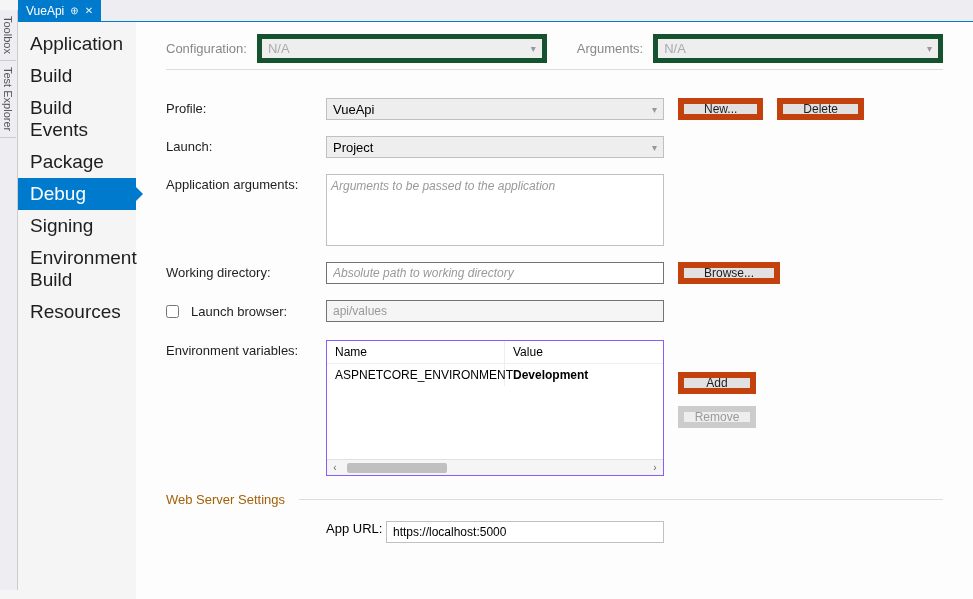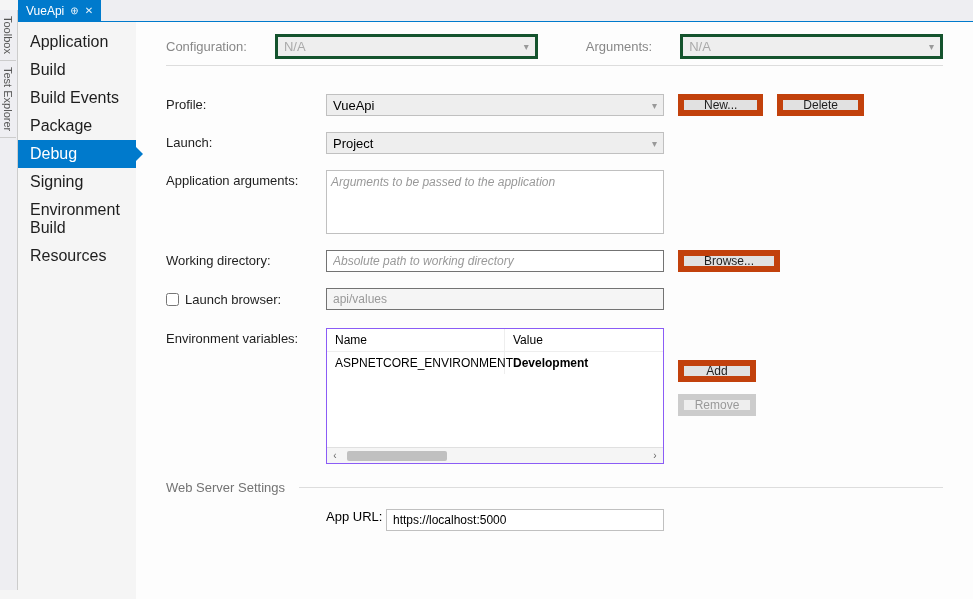--- a/index.html
+++ b/index.html
@@ -65,21 +65,21 @@
     }
     .nav-list {
       width: 118px;
       background: #f5f5f5;
       border-right: none;
       padding-top: 6px;
     }
     .nav-item {
       padding: 5px 12px;
       color: #1e1e1e;
-      font-size: 16px;
+      font-size: 19px;
       cursor: pointer;
       position: relative;
     }
     .nav-item.selected {
       background: #007acc;
       color: #fff;
     }
     .nav-item.selected::after {
       content: "";
       position: absolute;
@@ -92,28 +92,28 @@
     }
     .right-pane {
       flex: 1;
       padding: 12px 30px 12px 30px;
       background: #fdfdfd;
       overflow: auto;
     }
     .config-row {
       display: flex;
       align-items: center;
-      gap: 28px;
+      gap: 10px;
       color: #999;
       margin-bottom: 6px;
     }
     .config-label { font-size: 13px; color: #888; }
     .disabled-select {
       background: #eee;
-      border: 3px solid #14532d;
+      border: 5px solid #14532d;
       color: #aaa;
       font-size: 13px;
       padding: 2px 6px;
       display: flex;
       align-items: center;
       justify-content: space-between;
     }
     .disabled-select.cfg { width: 310px; }
     .disabled-select.plat { width: 310px; }
     .caret { font-size: 10px; color: #999; }
@@ -159,21 +159,21 @@
       color: #1e1e1e;
       cursor: pointer;
       display: inline-flex;
       align-items: center;
       justify-content: center;
       min-width: 72px;
     }
     .btn.disabled { color: #999; border-color: #ccc; background: #eee; cursor: default; }
     textarea.app-args {
       width: 338px;
-      height: 64px;
+      height: 72px;
       border: 1px solid #c0c0c0;
       font-size: 12px;
       font-style: italic;
       padding: 4px;
       resize: none;
       font-family: inherit;
       color: #333;
     }
     textarea.app-args::placeholder { color: #999; font-style: italic; }
     input.text-input {
@@ -182,21 +182,21 @@
       border: 1px solid #737373;
       font-size: 12px;
       padding: 2px 6px;
       font-family: inherit;
     }
     input.text-input::placeholder { color: #999; font-style: italic; }
     input.text-input.disabled { background: #f5f5f5; color: #999; }
     .checkbox-row {
       display: flex;
       align-items: center;
-      gap: 6px;
+      gap: 12px;
       font-size: 13px;
     }
     .checkbox-row input { width: 13px; height: 13px; }
     .env-table {
       width: 338px;
       height: 136px;
       border: 1px solid #8b5cf6;
       background: #fff;
       display: flex;
       flex-direction: column;
@@ -225,21 +225,21 @@
       align-items: center;
       font-size: 10px;
       color: #666;
     }
     .env-scroll .arrow { width: 16px; text-align: center; cursor: pointer; }
     .env-scroll .thumb { width: 100px; height: 10px; background: #c0c0c0; margin-left: 4px; border-radius: 2px; cursor: pointer; }
     .env-btns { display: flex; flex-direction: column; gap: 12px; }
     .env-btns .btn { width: 78px; }
     .section-title {
       font-size: 13px;
-      color: #737373;
+      color: #a16207;
       margin-top: 8px;
       margin-bottom: 14px;
       display: flex;
       align-items: center;
     }
     .section-title .line { flex:1; border-top: 1px solid #ddd; margin-left: 14px; }
     .app-url-row {
       display: flex;
       align-items: flex-start;
       margin-left: 160px;

